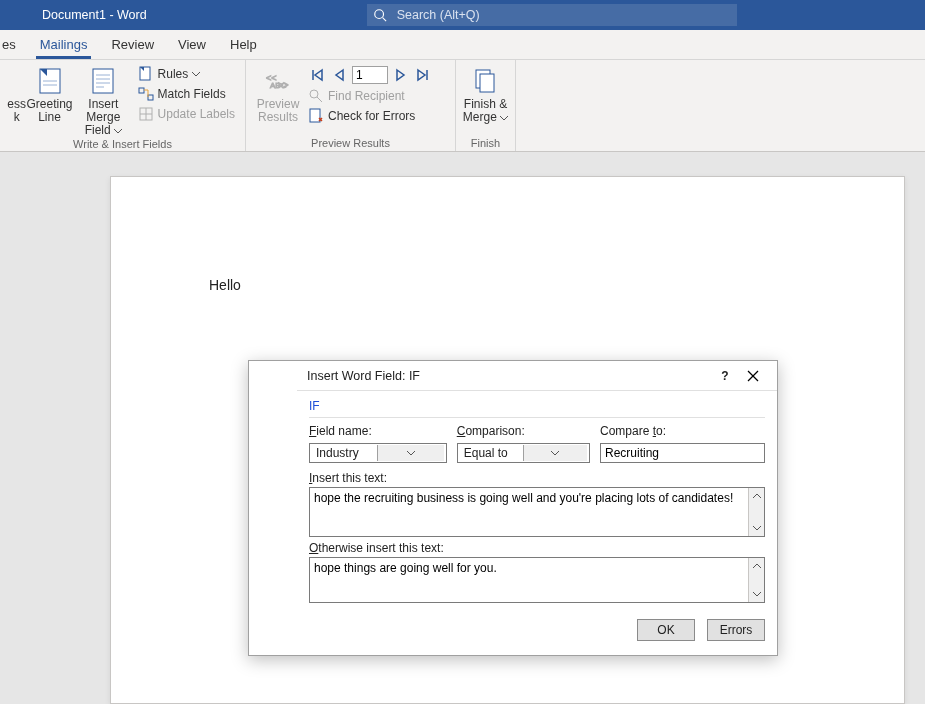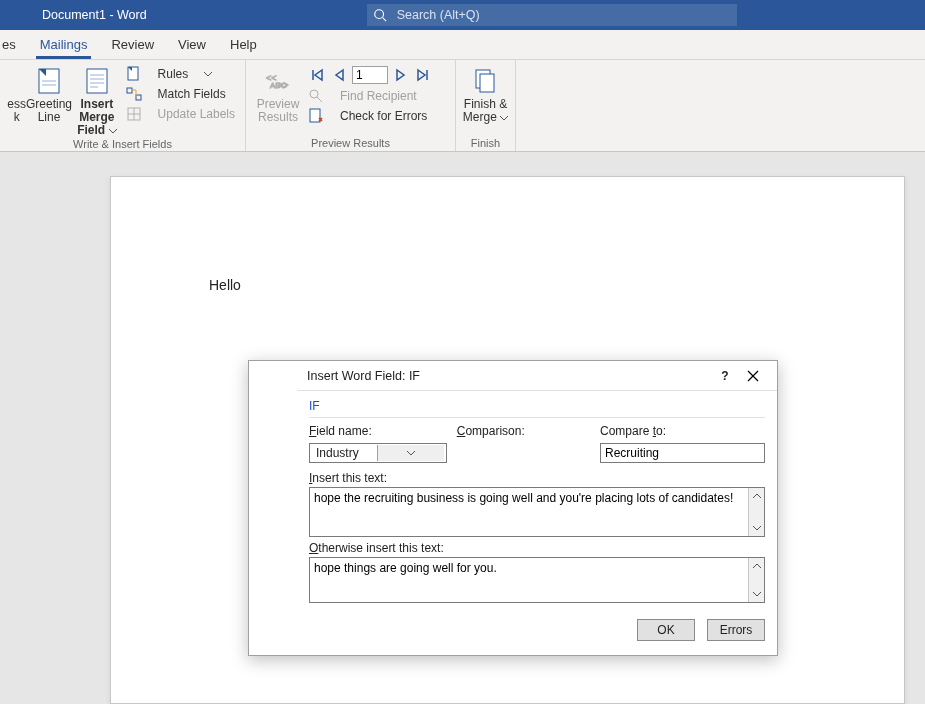--- a/index.html
+++ b/index.html
@@ -23,21 +23,21 @@
   
   .ribbon { background: #f3f2f1; height: 92px; display: flex; border-bottom: 1px solid #c8c6c4; }
   .group { display: flex; flex-direction: column; padding: 4px 6px 0 6px; border-right: 1px solid #d6d6d6; height: 100%; }
   .group-body { flex: 1; display: flex; align-items: flex-start; }
   .group-title { text-align: center; font-size: 11px; color: #666; padding-bottom: 2px; }
   .bigbtn { display: flex; flex-direction: column; align-items: center; justify-content: flex-start; width: 56px; padding-top: 2px; font-size: 12px; color: #333; cursor: default; }
   .bigbtn.cut { width: 20px; align-items: flex-end; }
   .bigbtn .ic { width: 32px; height: 30px; display: flex; align-items: center; justify-content: center; }
   .bigbtn .lbl { text-align: center; line-height: 1.1; margin-top: 2px; }
   .smallbtns { display: flex; flex-direction: column; gap: 4px; padding: 2px 4px; }
-  .smallbtn { display: flex; align-items: center; font-size: 12px; color: #333; gap: 16px; cursor: default; white-space: nowrap; }
+  .smallbtn { display: flex; align-items: center; font-size: 12px; color: #333; gap: 4px; cursor: default; white-space: nowrap; }
   .smallbtn .ic { width: 16px; height: 16px; display:flex; align-items:center; justify-content:center; }
   .disabled { color: #a0a0a0; }
   .disabled svg * { stroke: #b0b0b0 !important; fill: none; }
   .nav-row { display: flex; align-items: center; gap: 4px; padding: 2px 4px; }
   .nav-row .navbtn { width: 18px; height: 18px; display:flex; align-items:center; justify-content:center; cursor: default; }
   .nav-row input { width: 36px; height: 18px; border: 1px solid #a0a0a0; font-size: 12px; padding: 0 3px; text-align:left; }
   .nav-col { display: flex; flex-direction: column; }
 
   
   .docarea { position: relative; background: #e6e6e6; height: 552px; }
@@ -102,21 +102,21 @@
           <svg width="26" height="28" viewBox="0 0 26 28">
               <rect x="3" y="2" width="20" height="24" fill="#fff" stroke="#2b579a"></rect>
               <path d="M3 2 L10 2 L10 9 Z" fill="#2b579a"></path>
               <line x1="6" y1="14" x2="20" y2="14" stroke="#9ab2d5"></line>
               <line x1="6" y1="18" x2="20" y2="18" stroke="#9ab2d5"></line>
             </svg>
         </div>
         <div class="lbl" style="white-space:pre-line;">Greeting
 Line</div>
       </div>
-      <div class="bigbtn" style="width:72px;font-weight:bold;">
+      <div class="bigbtn" style="width:72px;">
         <div class="ic">
           <svg width="26" height="28" viewBox="0 0 26 28">
               <rect x="3" y="2" width="20" height="24" fill="#fff" stroke="#2b579a"></rect>
               <line x1="6" y1="8" x2="20" y2="8" stroke="#9ab2d5"></line>
               <line x1="6" y1="12" x2="20" y2="12" stroke="#9ab2d5"></line>
               <line x1="6" y1="16" x2="20" y2="16" stroke="#9ab2d5"></line>
               <line x1="6" y1="20" x2="14" y2="20" stroke="#9ab2d5"></line>
             </svg>
         </div>
         <div class="lbl" style="white-space:pre-line;"><span>Insert Merge
@@ -272,20 +272,28 @@
           <span>Industry</span>
           <span class="chev">
               <svg width="8" height="5">
                 <path d="M0 0 L4 4 L8 0" stroke="#555" fill="none"></path>
               </svg>
             </span>
         </div>
       </div>
       <div class="col" style="width:150px;">
         <label><span class="und">C</span>omparison:</label>
+        <div class="select">
+          <span>Equal to</span>
+          <span class="chev">
+              <svg width="8" height="5">
+                <path d="M0 0 L4 4 L8 0" stroke="#555" fill="none"></path>
+              </svg>
+            </span>
+        </div>
       </div>
       <div class="col" style="flex:1;">
         <label>Compare <span class="und">t</span>o:</label>
         <input class="txtin" value="Recruiting" style="">
       </div>
     </div>
 
     <div class="label-row"><span class="und">I</span>nsert this text:</div>
     <div class="textarea-wrap" style="height:50px;">
       <textarea style="">hope the recruiting business is going well and you're placing lots of candidates!</textarea>

